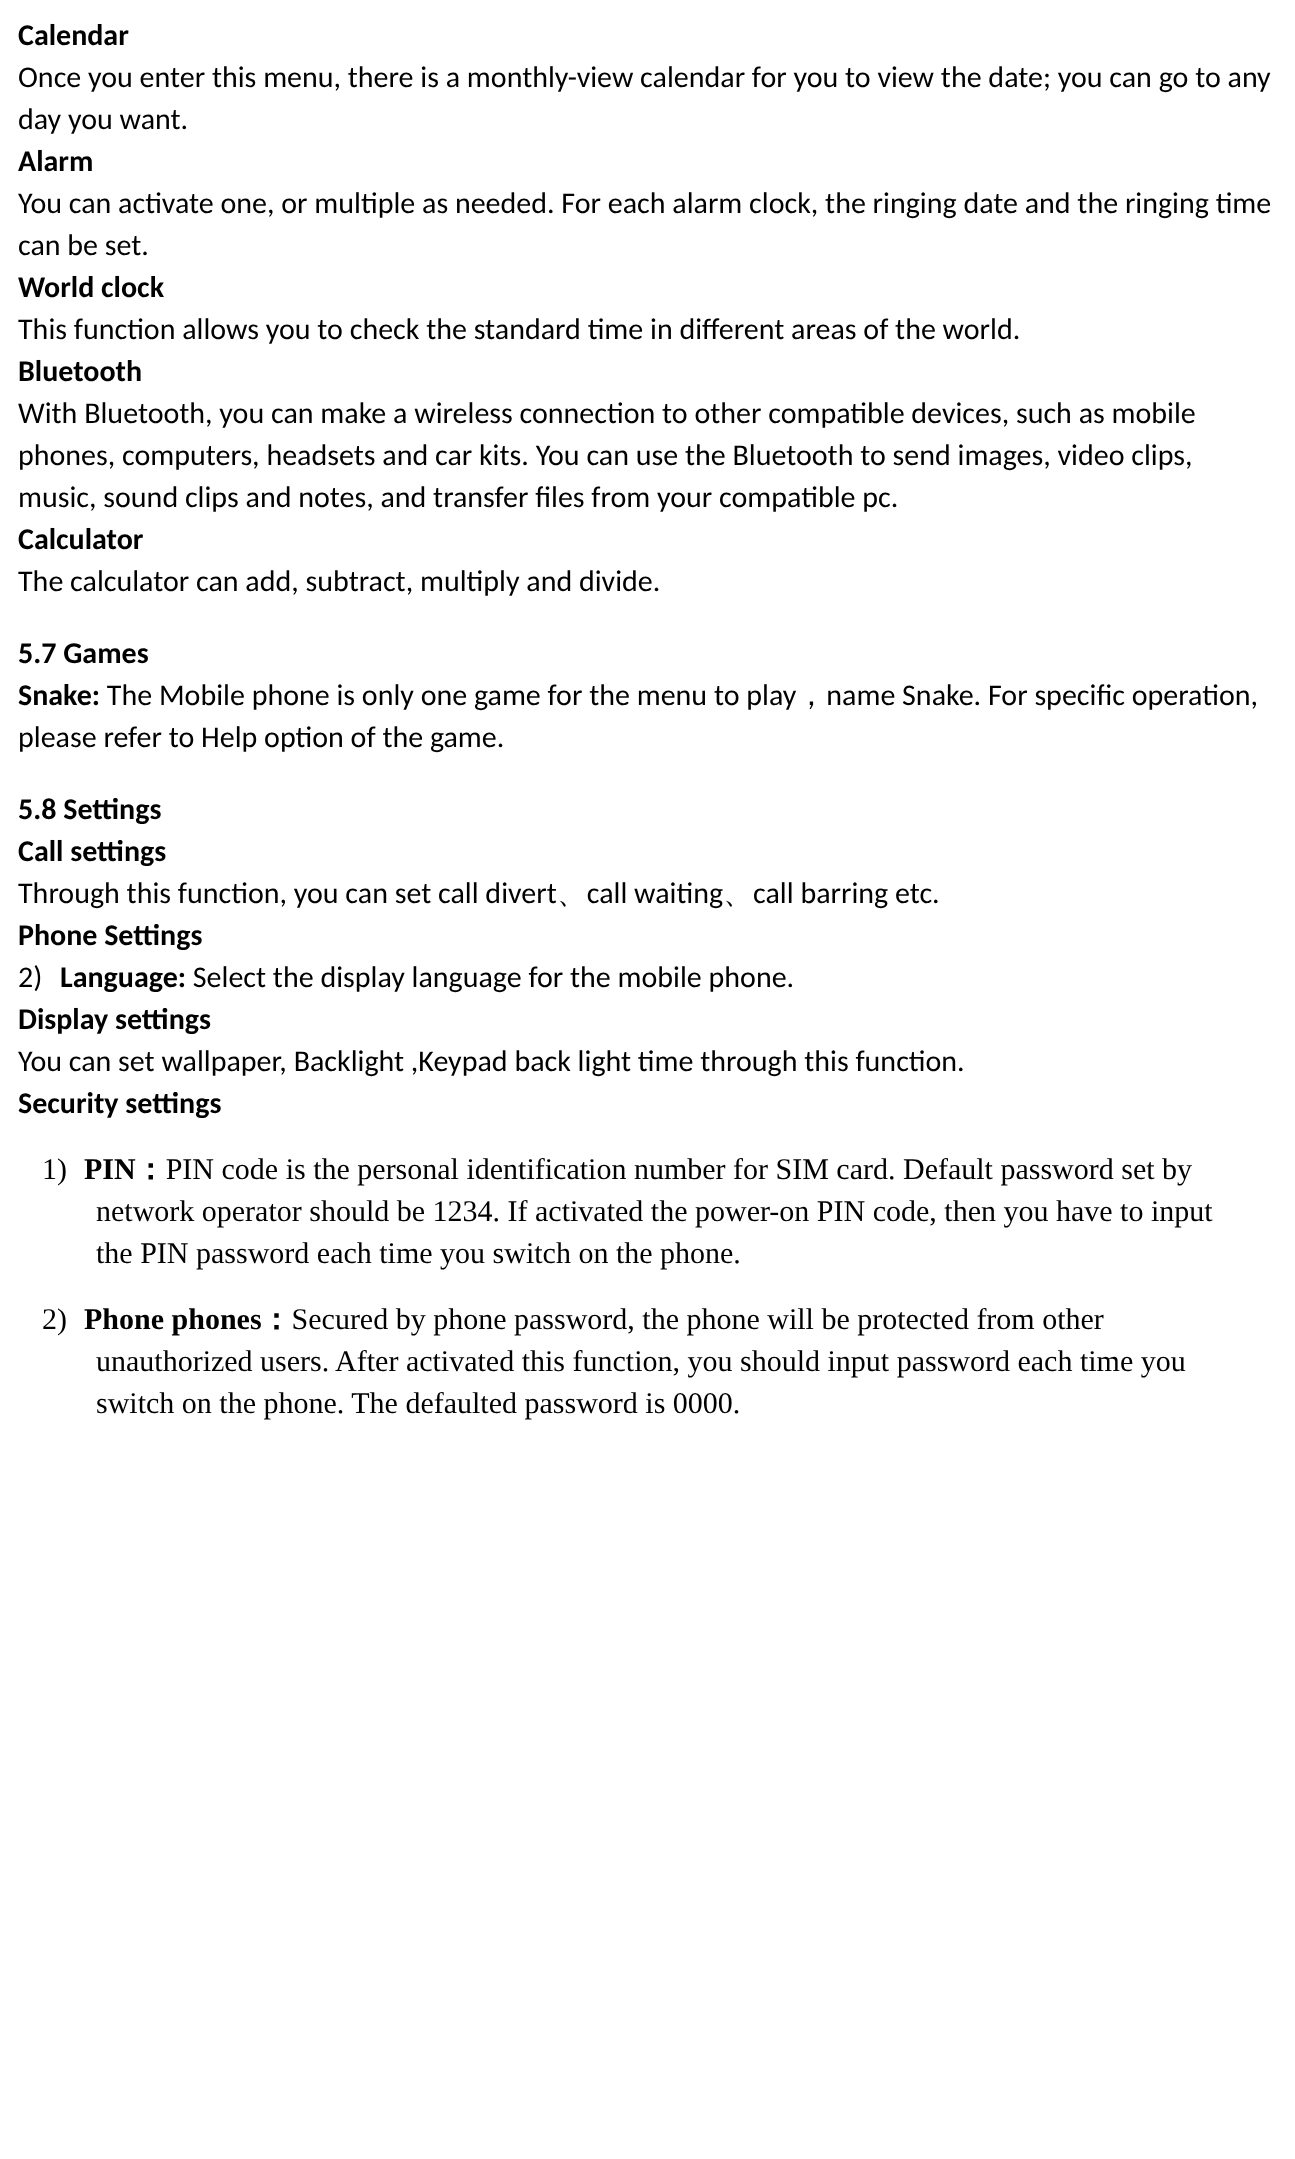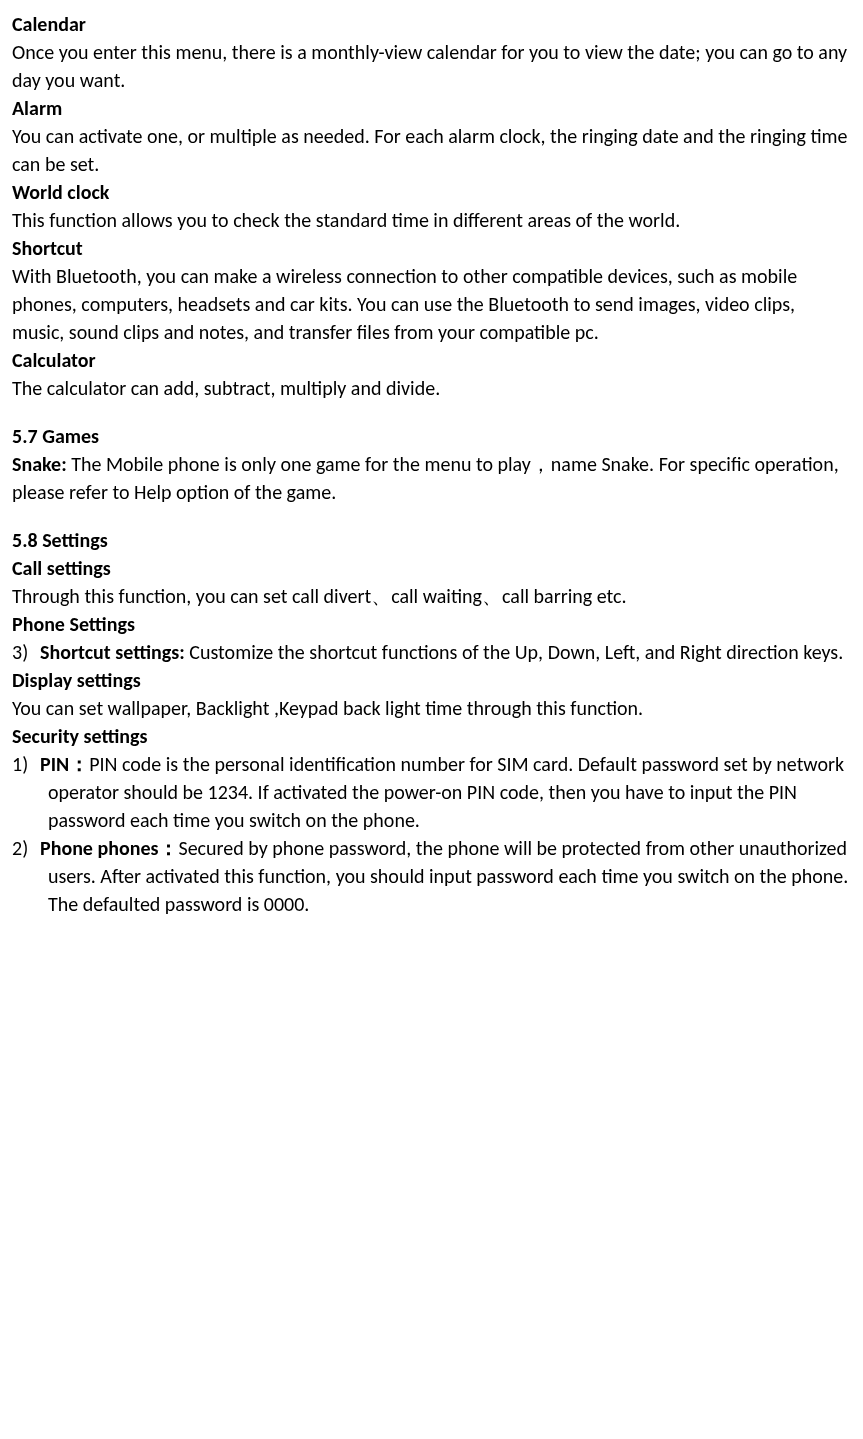--- a/index.html
+++ b/index.html
@@ -36,42 +36,43 @@
     text-indent: 0;
   }
   ol.security {
     list-style: none;
     padding-left: 0;
     margin: 0;
   }
   ol.security li {
     padding-left: 36px;
     text-indent: -36px;
-    margin: 0;
+    margin: 16px;
+    font-family: Liberation Serif, serif;
   }
   ol.security li .num {
     display: inline-block;
     width: 28px;
     text-indent: 0;
   }
   .bold { font-weight: bold; }
 </style>
 </head>
 <body>
 
 <div class="heading">Calendar</div>
 <div class="para">Once you enter this menu, there is a monthly-view calendar for you to view the date; you can go to any day you want.</div>
 
 <div class="heading">Alarm</div>
 <div class="para">You can activate one, or multiple as needed. For each alarm clock, the ringing date and the ringing time can be set.</div>
 
 <div class="heading">World clock</div>
 <div class="para">This function allows you to check the standard time in different areas of the world.</div>
 
-<div class="heading">Shortcut</div>
+<div class="heading">Bluetooth</div>
 <div class="para">With Bluetooth, you can make a wireless connection to other compatible devices, such as mobile phones, computers, headsets and car kits. You can use the Bluetooth to send images, video clips, music, sound clips and notes, and transfer files from your compatible pc.</div>
 
 <div class="heading">Calculator</div>
 <div class="para">The calculator can add, subtract, multiply and divide.</div>
 
 <div class="spacer"></div>
 
 <div class="heading">5.7 Games</div>
 <div class="para">
   <span class="bold">Snake:</span><span> The Mobile phone is only one game for the menu to play，name Snake. For specific operation, please refer to Help option of the game.</span>
@@ -80,21 +81,21 @@
 <div class="spacer"></div>
 
 <div class="heading">5.8 Settings</div>
 
 <div class="heading">Call settings</div>
 <div class="para">Through this function, you can set call divert、call waiting、call barring etc.</div>
 
 <div class="heading">Phone Settings</div>
 <ol class="phone-settings">
   <li>
-    <span class="num">3)</span><span class="bold">Shortcut settings:</span><span> </span><span>Customize the shortcut functions of the Up, Down, Left, and Right direction keys.</span>
+    <span class="num">2)</span><span class="bold">Language:</span><span> </span><span>Select the display language for the mobile phone.</span>
   </li>
 </ol>
 
 <div class="heading">Display settings</div>
 <div class="para">You can set wallpaper, Backlight ,Keypad back light time through this function.</div>
 
 <div class="heading">Security settings</div>
 <ol class="security">
   <li>
     <span class="num">1)</span><span class="bold">PIN：</span><span>PIN code is the personal identification number for SIM card. Default password set by network operator should be 1234. If activated the power-on PIN code, then you have to input the PIN password each time you switch on the phone.</span>

